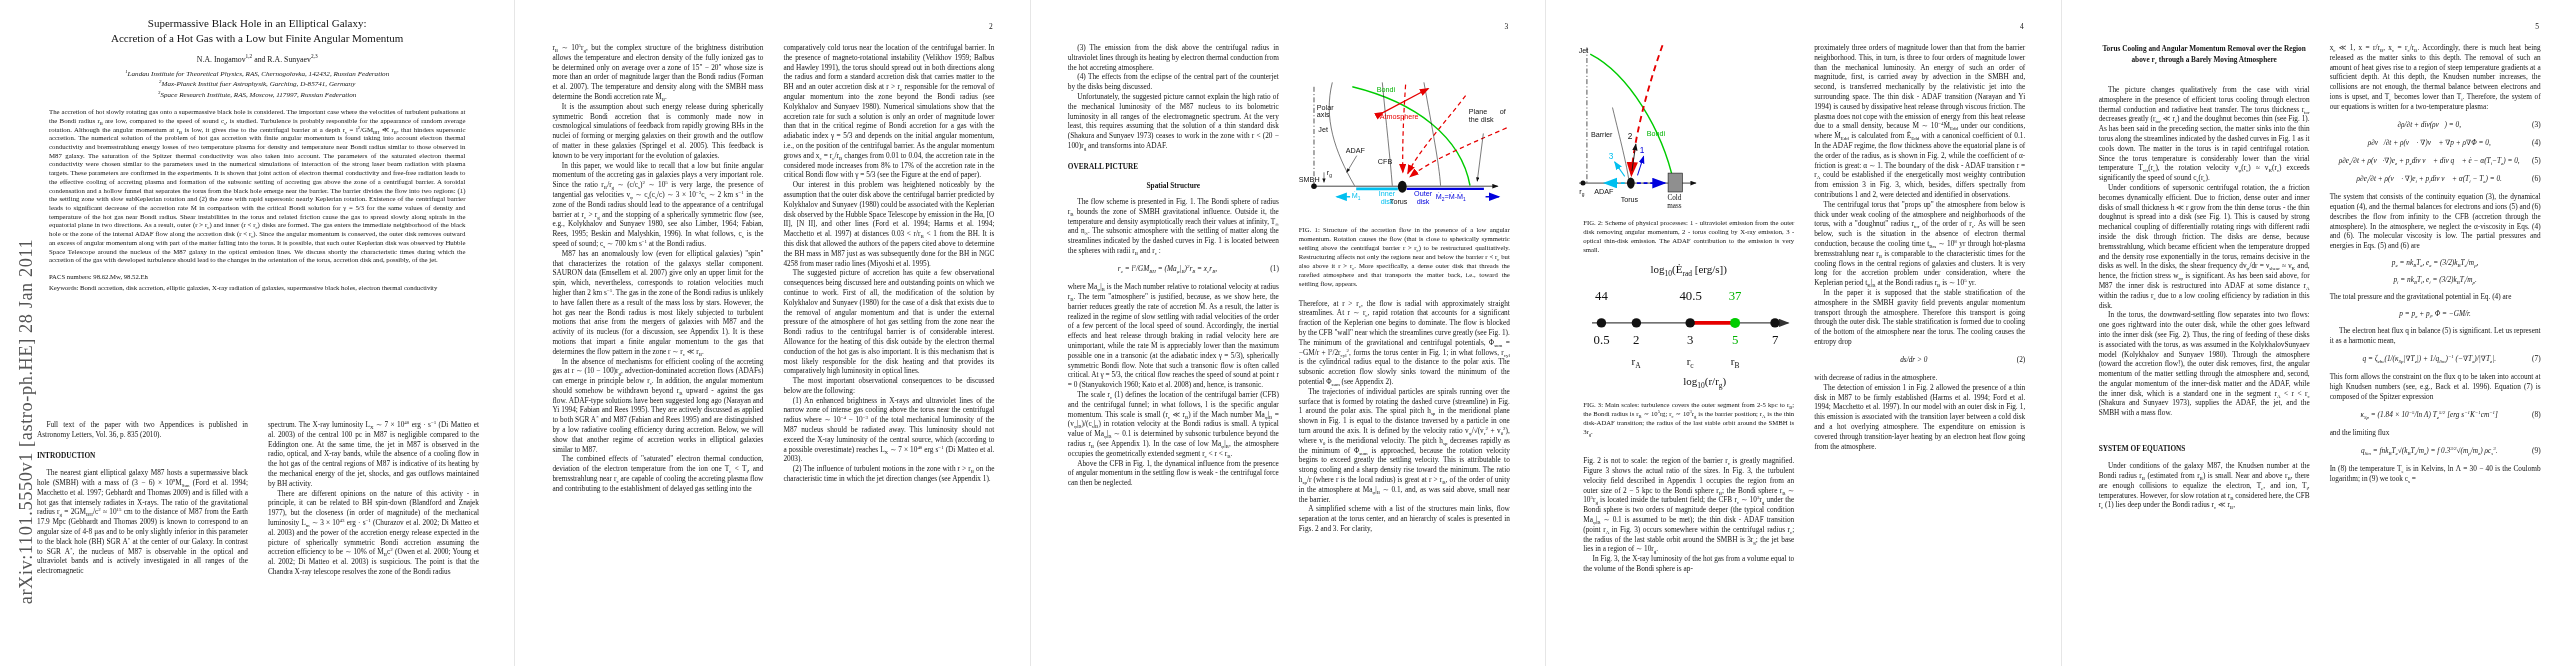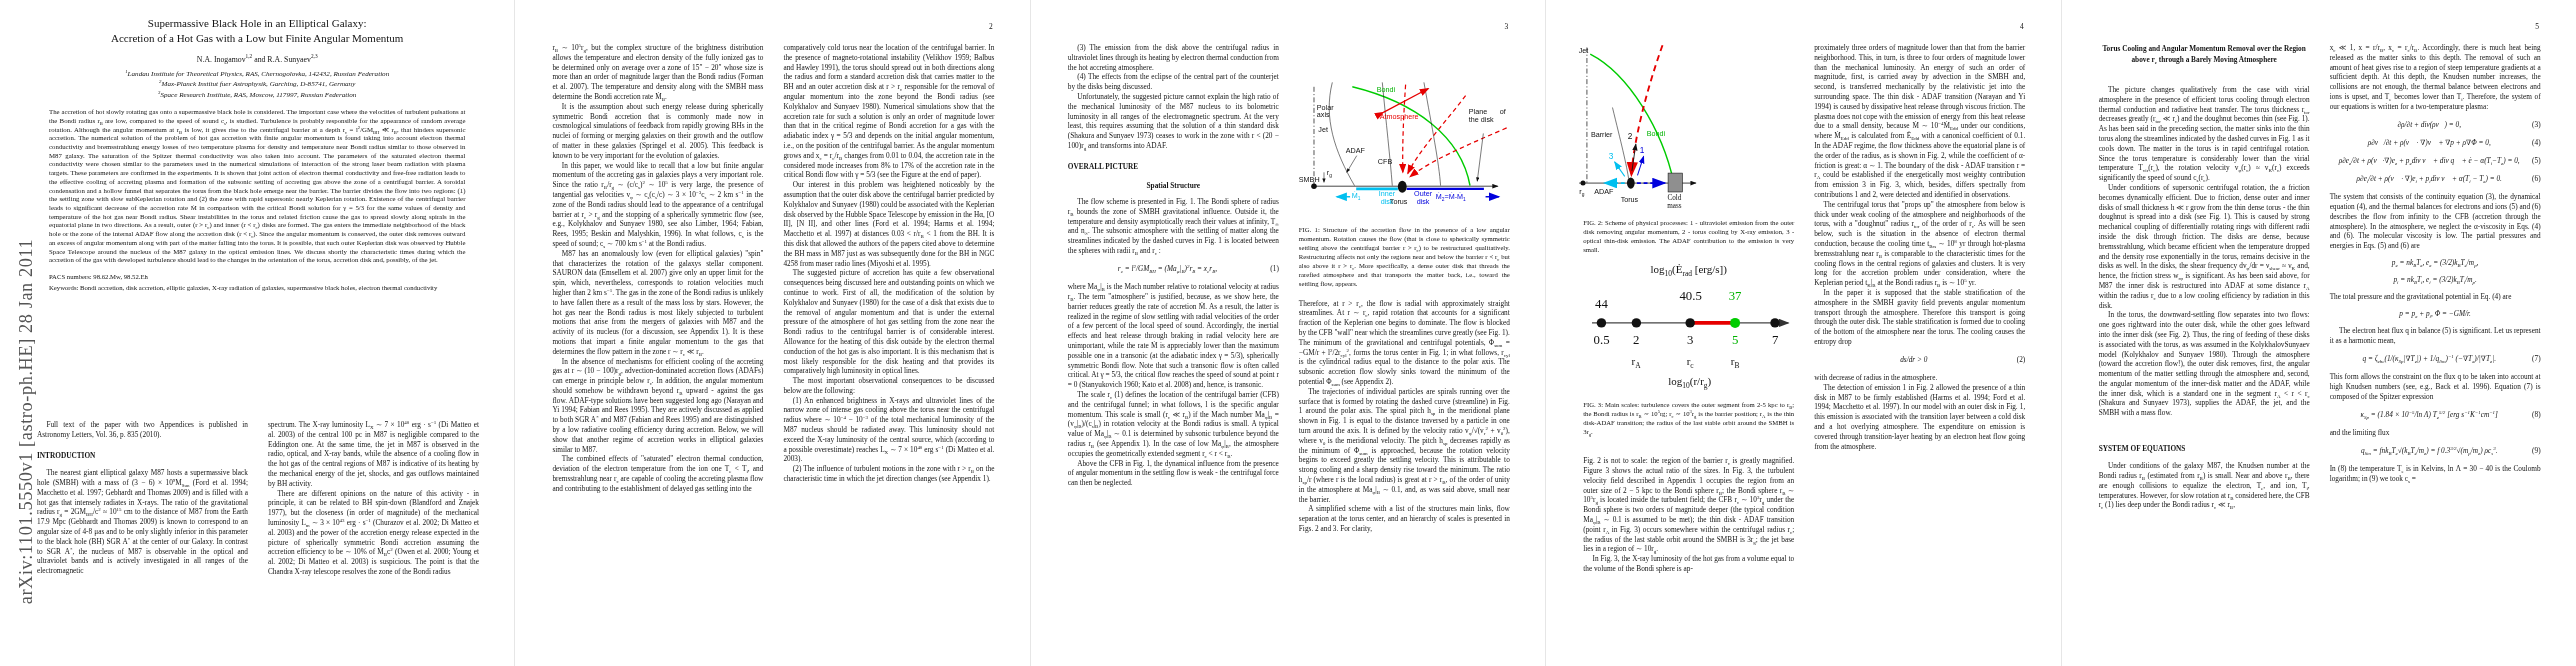--- a/index.html
+++ b/index.html
@@ -237,32 +237,32 @@
     </defs>
     <line x1="18" y1="108" x2="372" y2="108" stroke="#444" stroke-width="2.2" marker-end="url(#f3k)"></line>
     <line x1="195" y1="108" x2="276" y2="108" stroke="#e60000" stroke-width="6.5"></line>
     <circle cx="35" cy="108" r="8.5" fill="#111"></circle>
     <circle cx="98" cy="108" r="8.5" fill="#111"></circle>
     <circle cx="195" cy="108" r="8.5" fill="#111"></circle>
     <circle cx="276" cy="108" r="9" fill="#00cc00"></circle>
     <circle cx="348" cy="108" r="8.5" fill="#111"></circle>
   </svg>
   <span class="figlabel serifed mid ctr" style="left:0;top:1.1px;width:100%;">log<sub>10</sub>(Ė<sub>rad</sub> [erg/s])</span>
-  <span class="figlabel serifed big ctr" style="left:8.3px;top:35px;width:22px;">44</span>
+  <span class="figlabel serifed big ctr" style="left:8.3px;top:27px;width:22px;">44</span>
   <span class="figlabel serifed big ctr" style="left:93px;top:27px;width:31px;">40.5</span>
   <span class="figlabel serifed big ctr green" style="left:142px;top:27px;width:22px;">37</span>
   <span class="figlabel serifed big ctr" style="left:7.2px;top:71px;width:24.5px;">0.5</span>
   <span class="figlabel serifed big ctr" style="left:43px;top:71px;width:22px;">2</span>
   <span class="figlabel serifed big ctr" style="left:97px;top:71px;width:22px;">3</span>
   <span class="figlabel serifed big ctr green" style="left:142px;top:71px;width:22px;">5</span>
   <span class="figlabel serifed big ctr" style="left:182px;top:71px;width:22px;">7</span>
   <span class="figlabel serifed mid ctr" style="left:43px;top:93px;width:22px;">r<sub>A</sub></span>
   <span class="figlabel serifed mid ctr" style="left:97px;top:93px;width:22px;">r<sub>c</sub></span>
   <span class="figlabel serifed mid ctr" style="left:142px;top:93px;width:22px;">r<sub>B</sub></span>
-  <span class="figlabel serifed mid ctr" style="left:1px;top:113px;width:100%;">log<sub>10</sub>(r/r<sub>g</sub>)</span>
+  <span class="figlabel serifed mid ctr" style="left:16px;top:113px;width:100%;">log<sub>10</sub>(r/r<sub>g</sub>)</span>
 </div>
 <p class="caption">FIG. 3: Main scales: turbulence covers the outer segment from 2-5 kpc to r<sub>B</sub>; the Bondi radius is r<sub>B</sub> ∼ 10<sup>5</sup>rg; r<sub>c</sub> ∼ 10<sup>3</sup>r<sub>g</sub> is the barrier position; r<sub>A</sub> is the thin disk-ADAF transition; the radius of the last stable orbit around the SMBH is 3r<sub>g</sub>.</p>
           <div class="gapblock" style="height: 20px;"></div>
           <p class="para noindent">Fig. 2 is not to scale: the region of the barrier r<sub>c</sub> is greatly magnified. Figure 3 shows the actual ratio of the sizes. In Fig. 3, the turbulent velocity field described in Appendix 1 occupies the region from an outer size of 2 − 5 kpc to the Bondi sphere r<sub>B</sub>; the Bondi sphere r<sub>B</sub> ∼ 10<sup>5</sup>r<sub>g</sub> is located inside the turbulent field; the CFB r<sub>c</sub> ∼ 10<sup>3</sup>r<sub>g</sub> under the Bondi sphere is two orders of magnitude deeper (the typical condition Ma<sub>φ</sub>|<sub>B</sub> ∼ 0.1 is assumed to be met); the thin disk - ADAF transition (point r<sub>A</sub> in Fig. 3) occurs somewhere within the centrifugal radius r<sub>c</sub>; the radius of the last stable orbit around the SMBH is 3r<sub>g</sub>; the jet base lies in a region of ∼ 10r<sub>g</sub>.</p>
           <p class="para">In Fig. 3, the X-ray luminosity of the hot gas from a volume equal to the volume of the Bondi sphere is ap-</p>
         </div>
         <div class="col">
           <p class="para noindent">proximately three orders of magnitude lower than that from the barrier neighborhood. This, in turn, is three to four orders of magnitude lower than the mechanical luminosity. An energy of such an order of magnitude, first, is carried away by advection in the SMBH and, second, is transferred mechanically by the relativistic jet into the surrounding space. The thin disk - ADAF transition (Narayan and Yi 1994) is caused by dissipative heat release through viscous friction. The plasma does not cope with the emission of energy from this heat release due to a small density, because Ṁ ∼ 10<sup>−4</sup>Ṁ<sub>Edd</sub> under our conditions, where Ṁ<sub>Edd</sub> is calculated from Ė<sub>Edd</sub> with a canonical coefficient of 0.1. In the ADAF regime, the flow thickness above the equatorial plane is of the order of the radius, as is shown in Fig. 2, while the coefficient of α-friction is great: α ∼ 1. The boundary of the disk - ADAF transition r = r<sub>A</sub> could be established if the energetically most weighty contribution from emission 3 in Fig. 3, which, besides, differs spectrally from contributions 1 and 2, were detected and identified in observations.</p>
           <p class="para">The centrifugal torus that "props up" the atmosphere from below is thick under weak cooling of the atmosphere and neighborhoods of the torus, with a "doughnut" radius r<sub>tor</sub> of the order of r<sub>c</sub>. As will be seen below, such is the situation in the absence of electron thermal conduction, because the cooling time t<sub>Brs</sub> ∼ 10<sup>8</sup> yr through hot-plasma bremsstrahlung near r<sub>B</sub> is comparable to the characteristic times for the cooling flows in the central regions of galaxies and clusters. It is very long for the accretion problem under consideration, where the Keplerian period t<sub>K</sub>|<sub>B</sub> at the Bondi radius r<sub>B</sub> is ∼ 10<sup>5</sup> yr.</p>
           <p class="para">In the paper it is supposed that the stable stratification of the atmosphere in the SMBH gravity field prevents angular momentum transport through the atmosphere. Therefore this transport is going through the outer disk. The stable stratification is formed due to cooling of the bottom of the atmosphere near the torus. The cooling causes the entropy drop</p>

